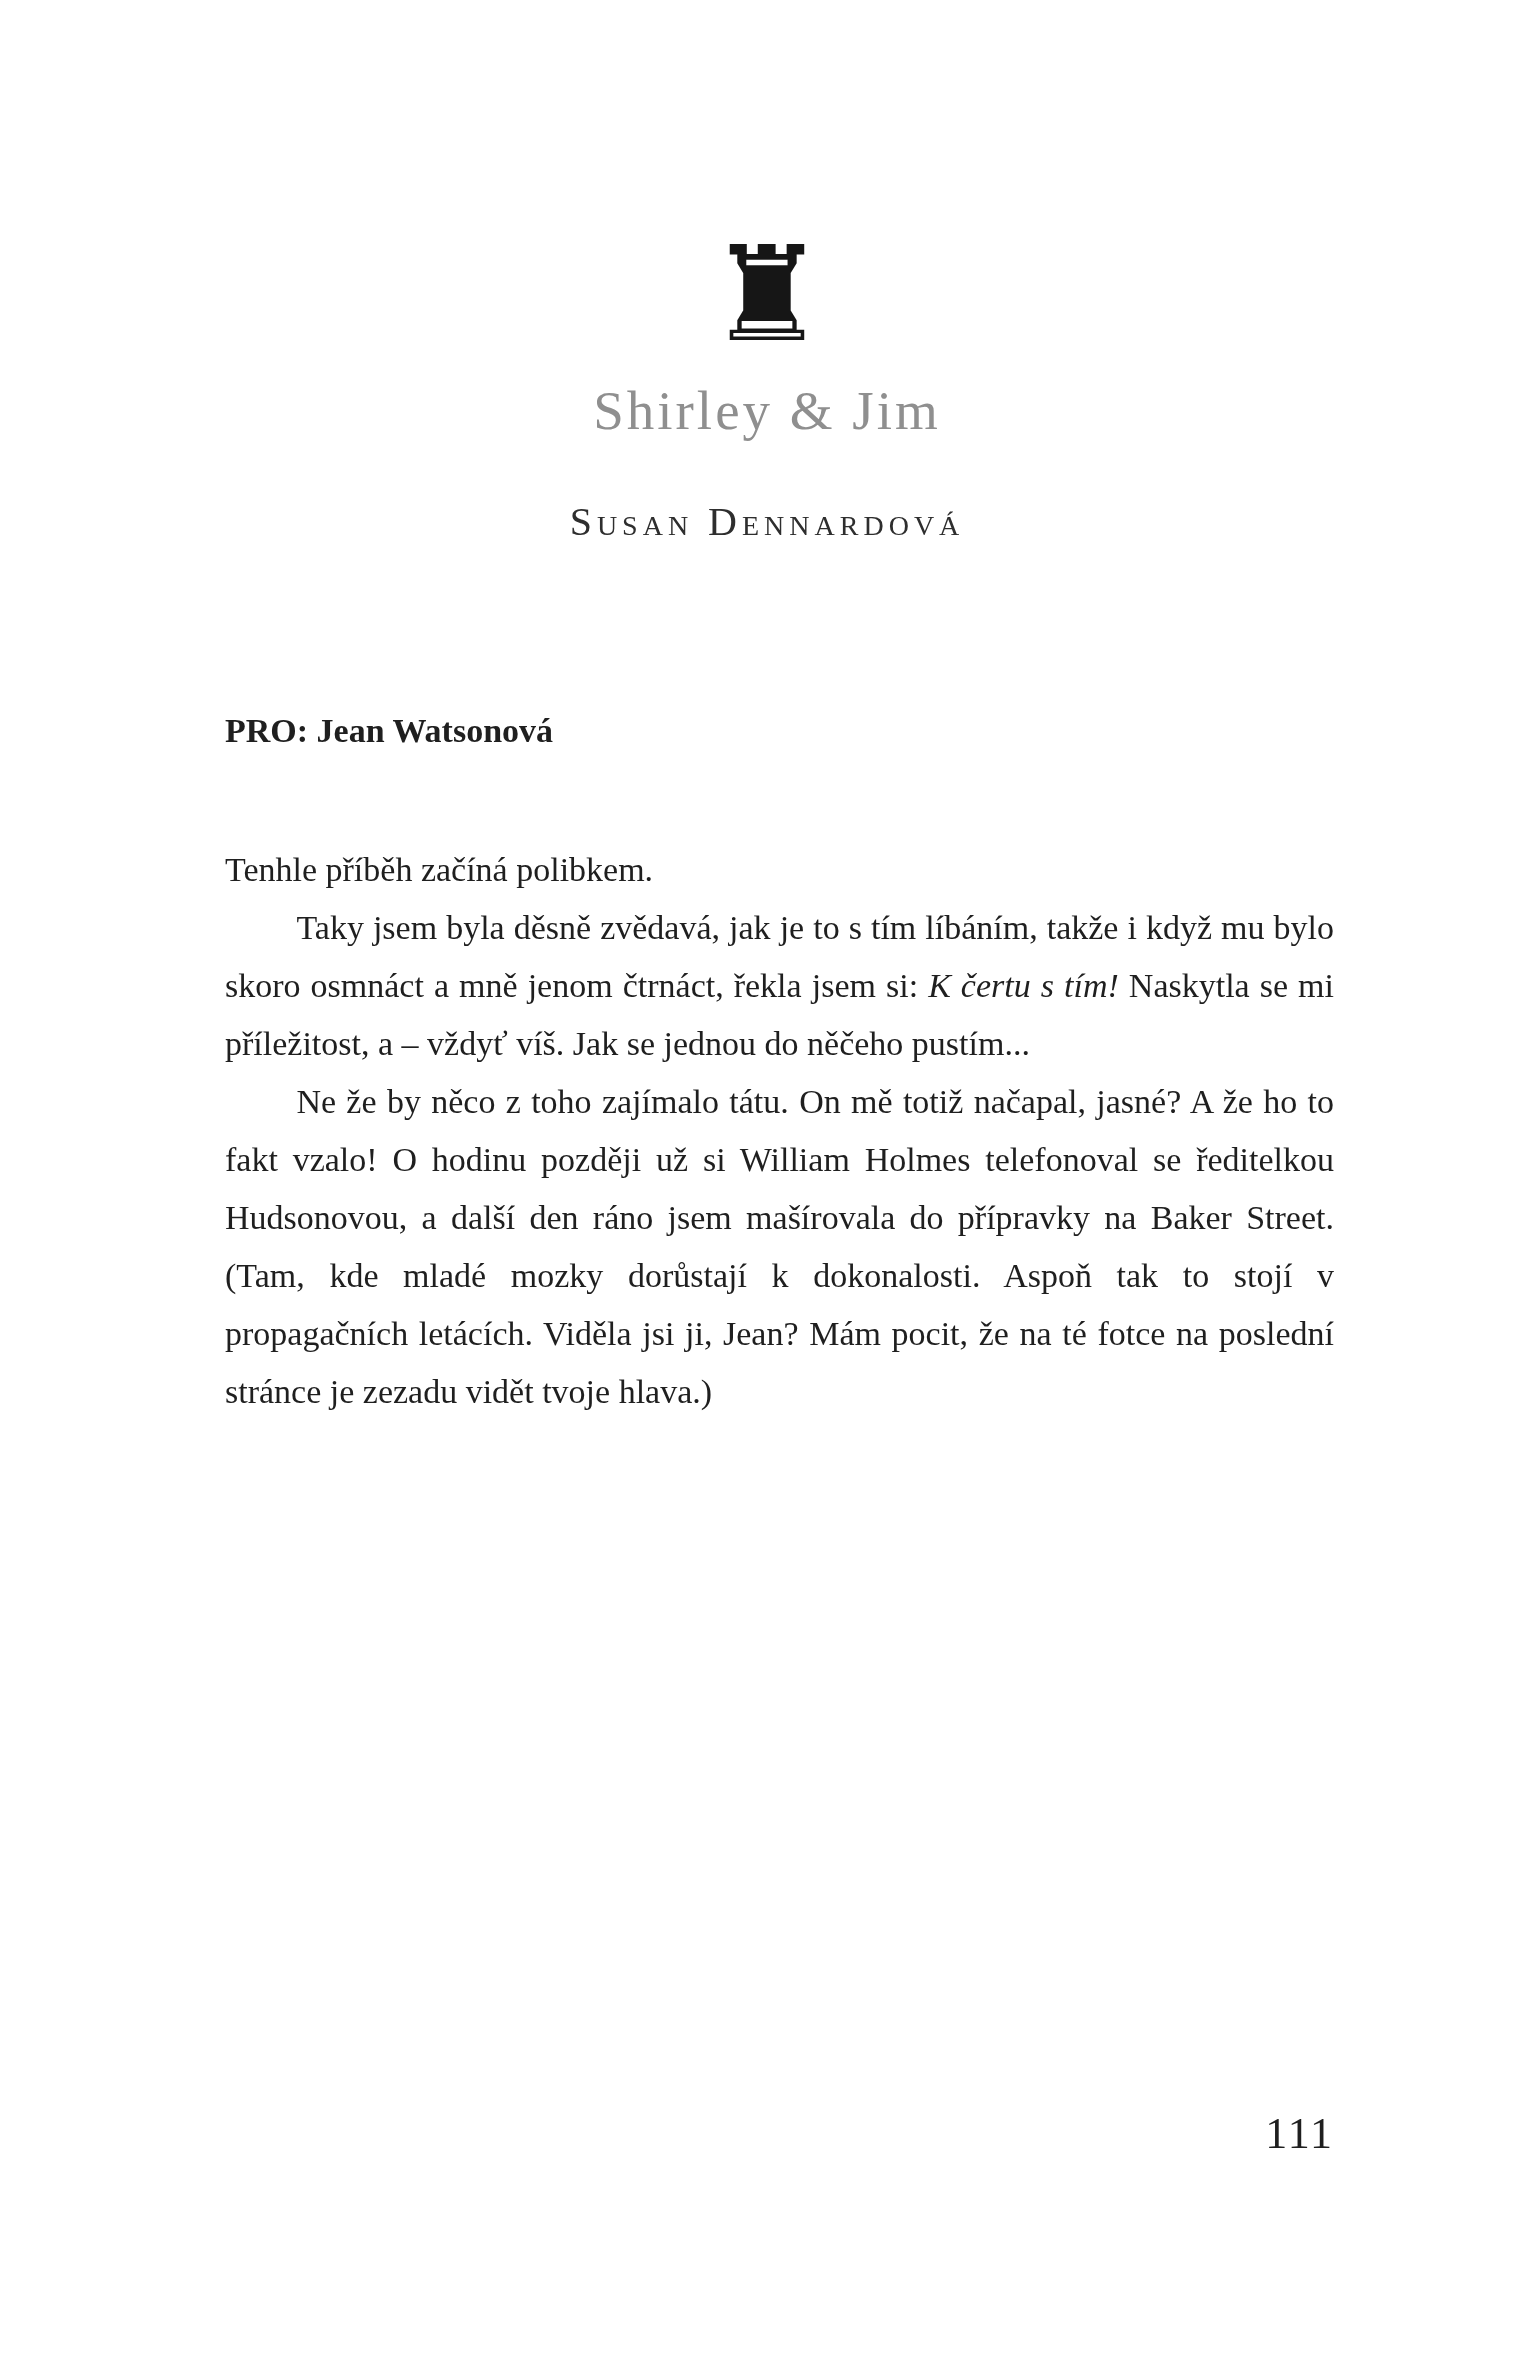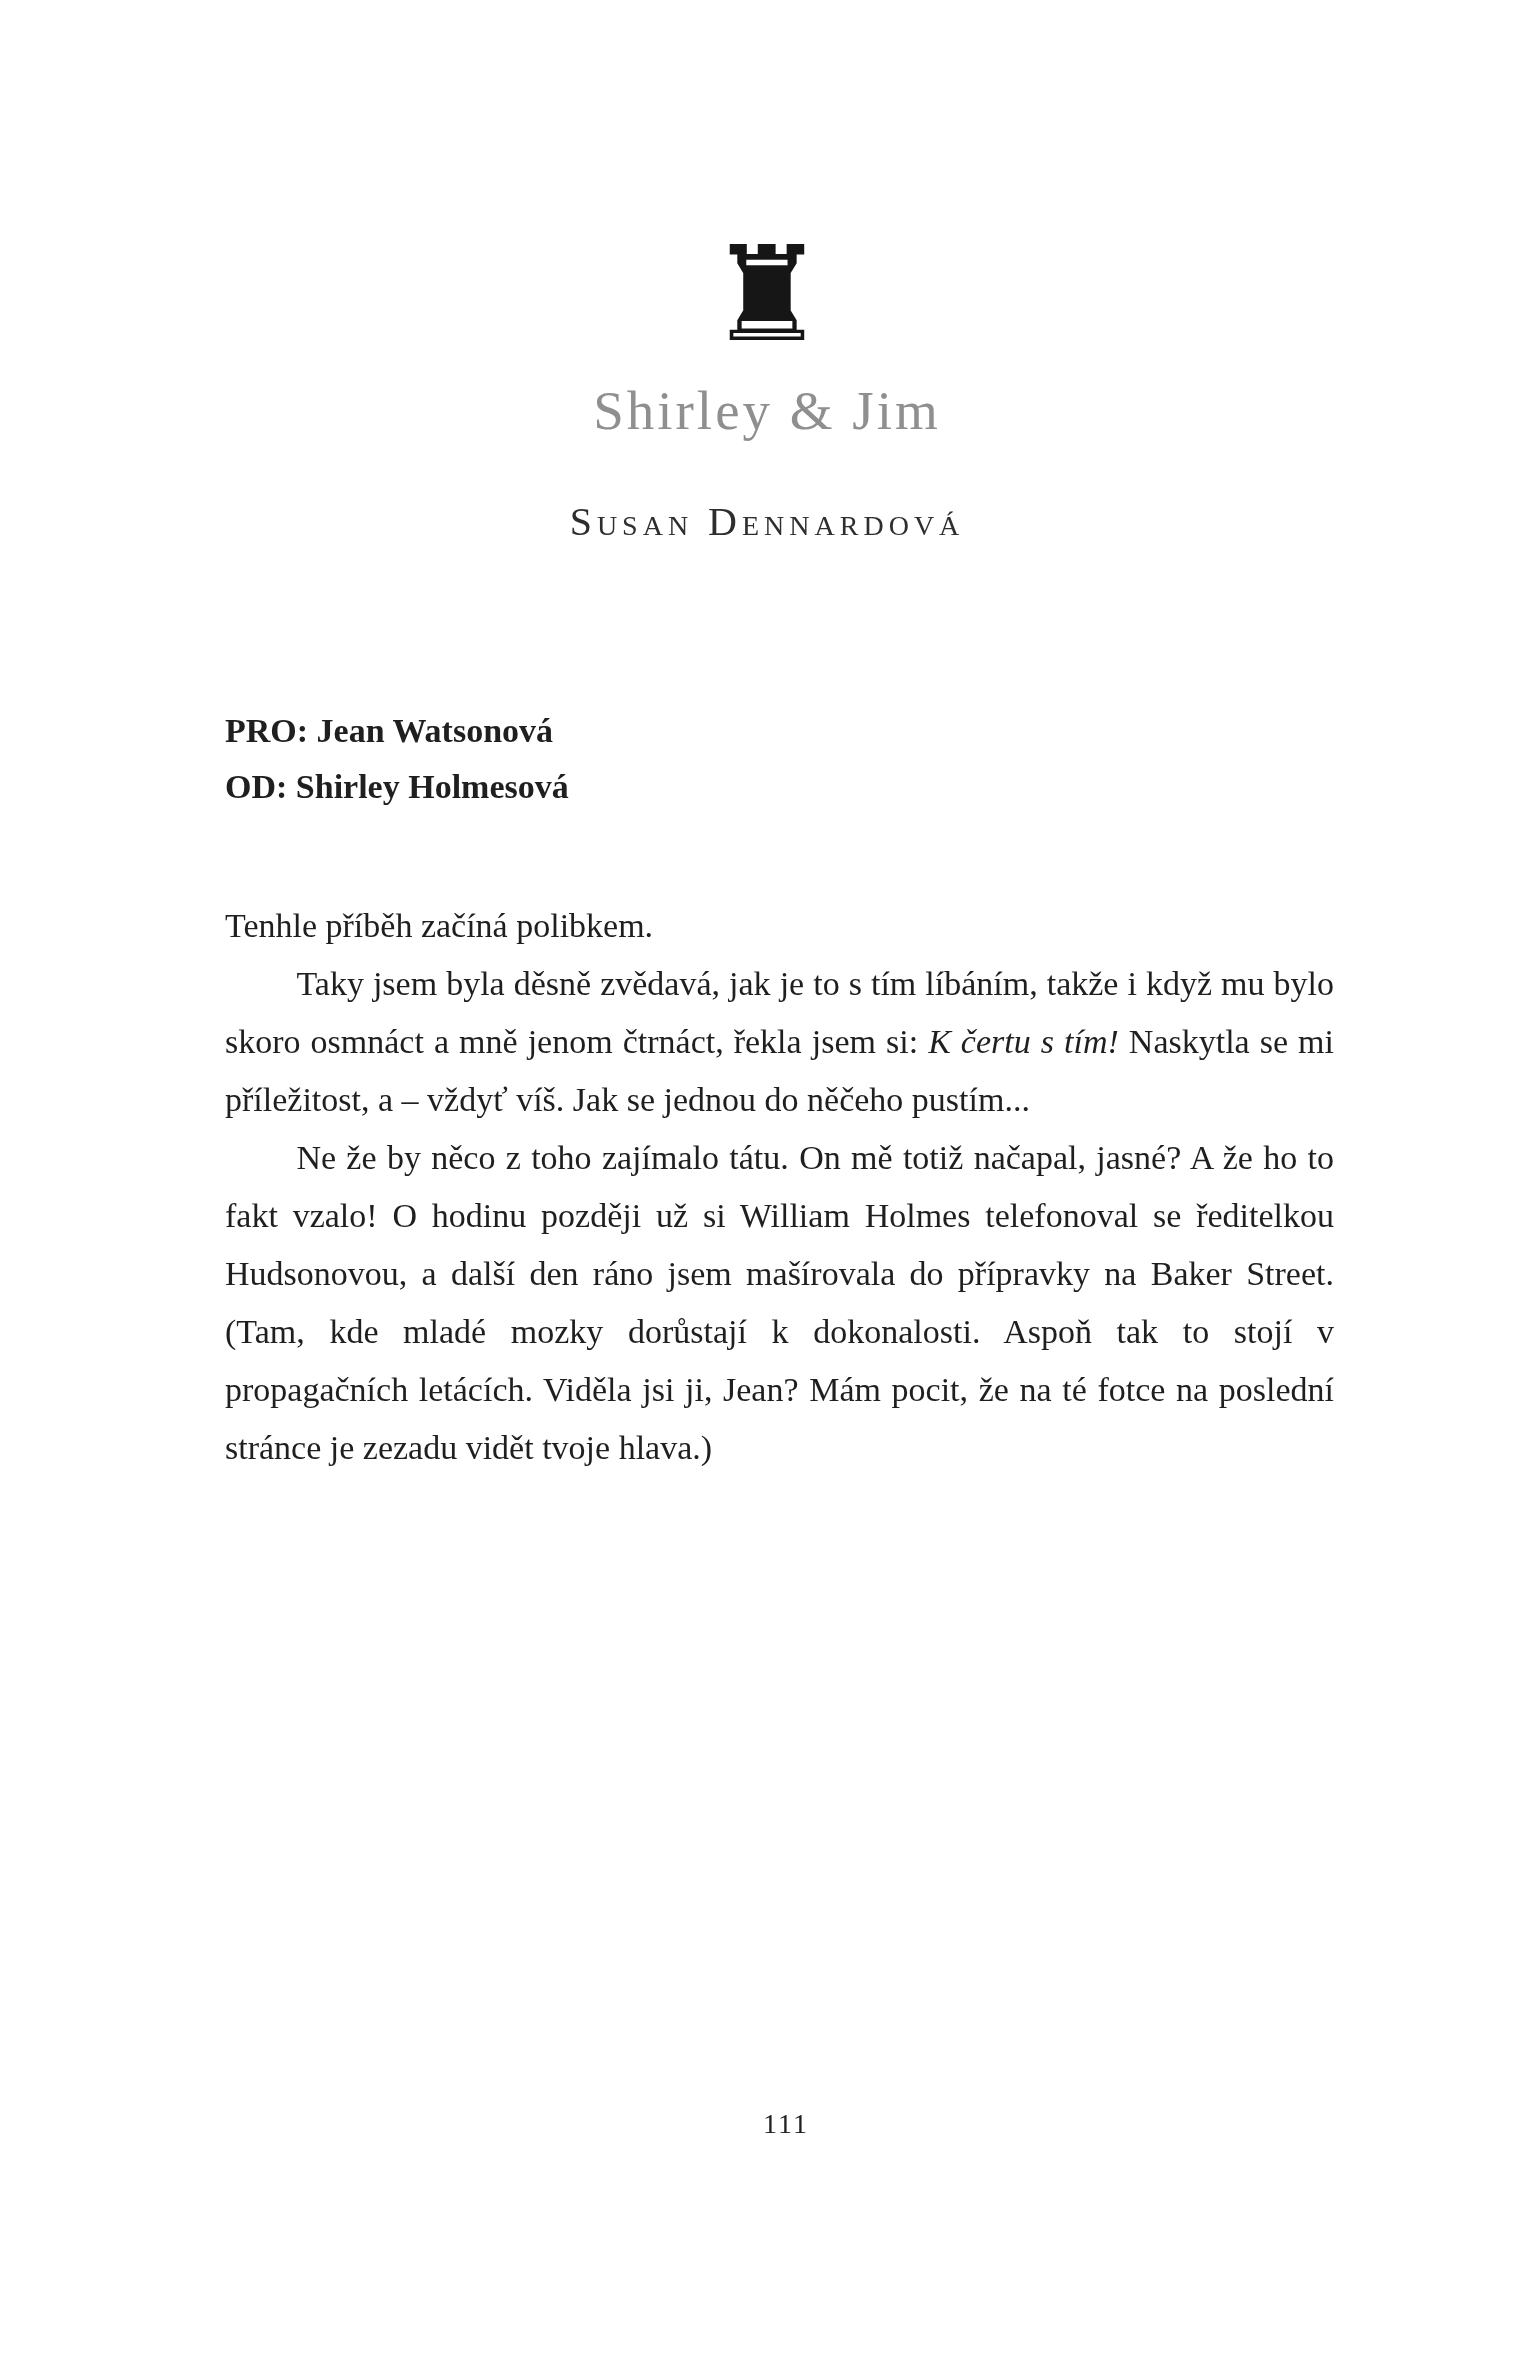--- a/index.html
+++ b/index.html
@@ -70,41 +70,40 @@
     text-indent: 2.1em;
   }
   .italic {
     font-style: italic;
   }
   .page-number {
     position: absolute;
     left: 238px;
     right: 200px;
     top: 2108px;
-    text-align: center;
-    font-size: 28px;
+    text-align: right;
+    font-size: 44px;
     letter-spacing: 2px;
     color: #1f1f1f;
   }
 </style>
 </head>
 <body>
 
 <div class="page" style="color: rgb(31, 31, 31); background: rgb(255, 255, 255);">
 
   <div class="chapter-header">
     <div class="rook">♜</div>
     <h1 class="title" style="color: rgb(143, 143, 143);">Shirley &amp; Jim</h1>
     <div class="author">Susan Dennardová</div>
   </div>
 
   <div class="content">
     <div class="letter-head">
       <div>PRO: Jean Watsonová</div>
-      <div>OD: Shirley Holmesová</div>
     </div>
 
     <div class="body-text" id="paragraphs">
         <p class="para"><span>Tenhle příběh začíná polibkem.</span></p>
         <p class="para indent"><span>Taky jsem byla děsně zvědavá, jak je to s tím líbáním, takže i když mu bylo skoro osmnáct a mně jenom čtrnáct, řekla jsem si: </span><span class="italic">K čertu s tím!</span><span> Naskytla se mi příležitost, a – vždyť víš. Jak se jednou do něčeho pustím...</span></p>
         <p class="para indent"><span>Ne že by něco z toho zajímalo tátu. On mě totiž načapal, jasné? A že ho to fakt vzalo! O hodinu později už si William Holmes telefonoval se ředitelkou Hudsonovou, a další den ráno jsem mašírovala do přípravky na Baker Street. (Tam, kde mladé mozky dorůstají k dokonalosti. Aspoň tak to stojí v propagačních letácích. Viděla jsi ji, Jean? Mám pocit, že na té fotce na poslední stránce je zezadu vidět tvoje hlava.)</span></p>
       </div>
   </div>
 
   <div class="page-number">111</div>

